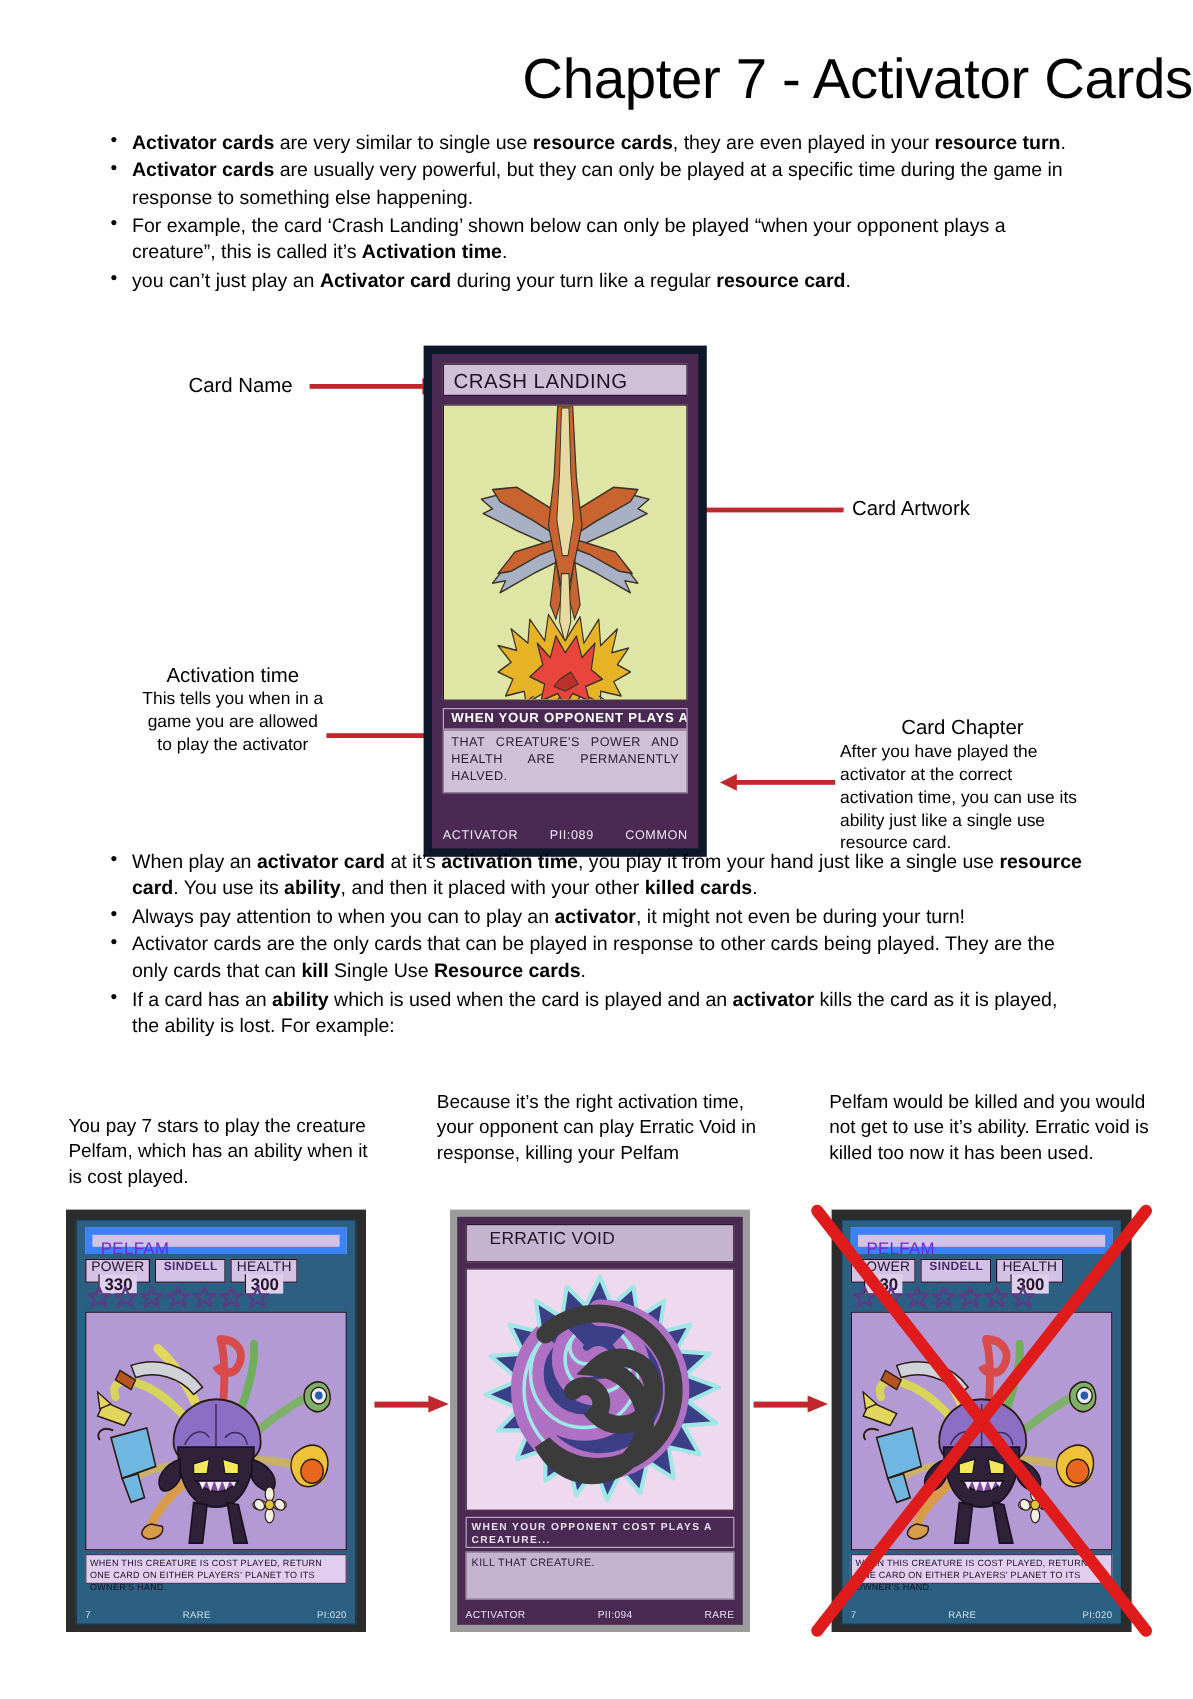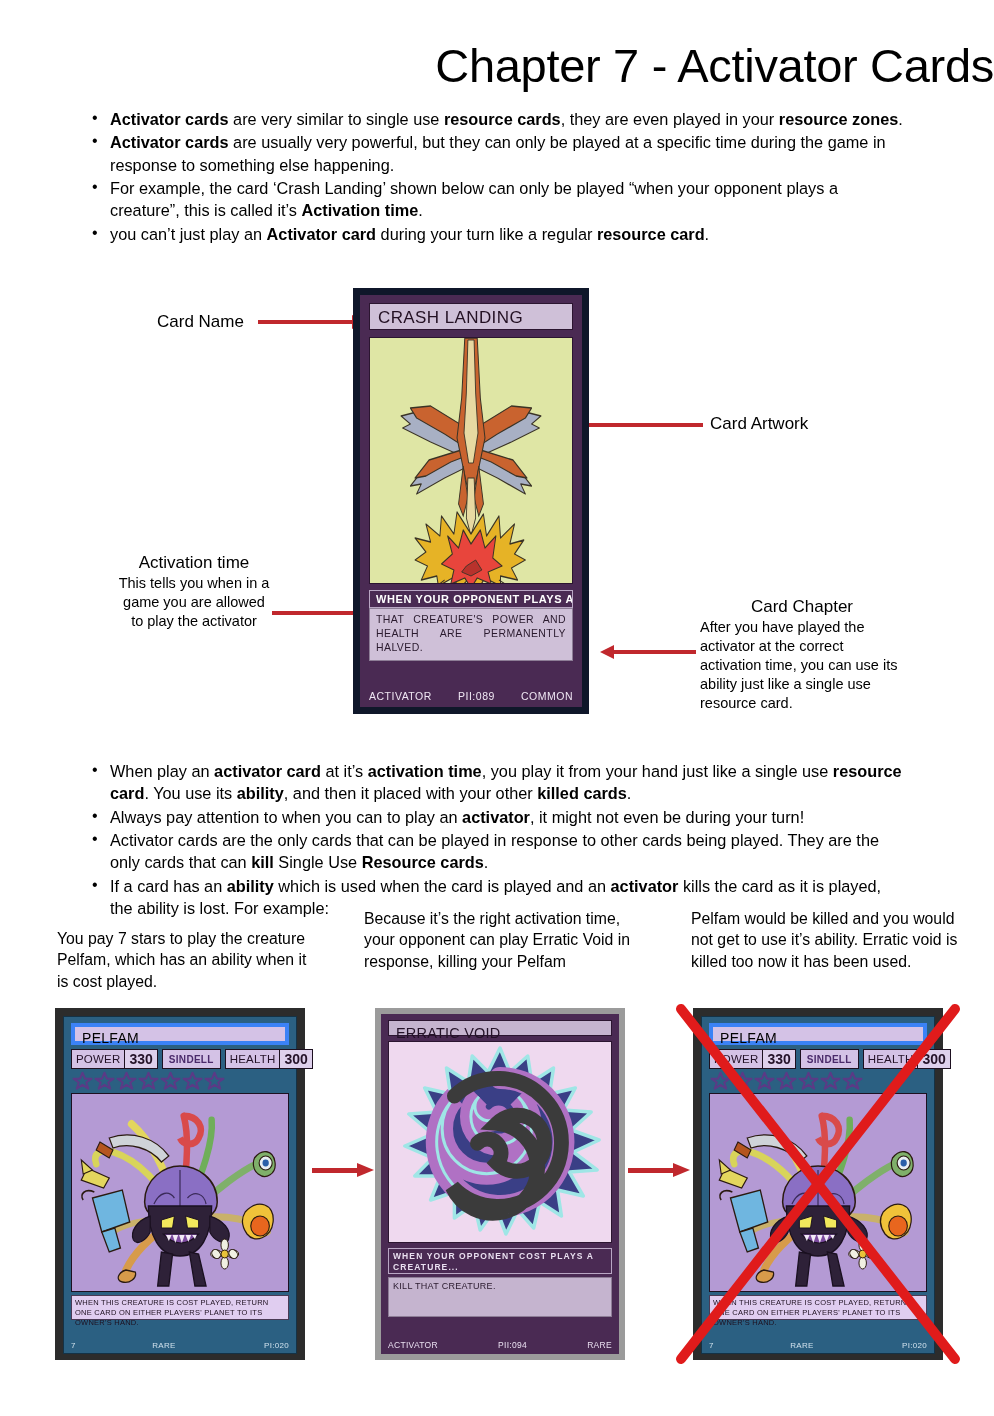--- a/index.html
+++ b/index.html
@@ -47,21 +47,21 @@
   }
   .bullets b { font-weight: bold; }
 
   #top-bullets {
     position: absolute;
     left: 88px; top: 108px;
     width: 818px;
   }
   #mid-bullets {
     position: absolute;
-    left: 88px; top: 760px;
+    left: 88px; top: 707px;
     width: 818px;
   }
 
   
   .anno-heading {
     font-size: 17px;
     text-align: center;
     line-height: 1.22;
   }
   .anno-body {
@@ -236,41 +236,42 @@
   .pelfam .frame {
     width: 100%; height: 100%;
     box-sizing: border-box;
     background: #2b6082;
     border: 1px solid #143246;
     padding: 6px 7px 0 7px;
     position: relative;
   }
   .pelfam .title-bar {
     background: #d4c2e6;
-    border: 4px solid #3b82f6;
+    border: 6px solid #3b82f6;
     height: 22px; line-height: 22px;
     padding-left: 7px;
     font-size: 14px;
     letter-spacing: 0.3px;
-    color: #000000;
+    color: #6d28d9;
     box-sizing: border-box;
   }
   .pelfam .stat-row {
     margin-top: 4px;
     display: flex;
     gap: 4px;
     height: 20px;
   }
   .pelfam .stat-box {
     background: #d4c2e6;
     border: 1px solid #1d1020;
     box-sizing: border-box;
     display: flex;
     align-items: center;
     color: #241228;
+    flex-direction: column;
   }
   .pelfam .stat-label {
     font-size: 11.5px;
     padding: 0 4px;
     letter-spacing: 0.2px;
   }
   .pelfam .stat-val {
     font-size: 14px;
     font-weight: bold;
     padding: 0 4px;
@@ -336,22 +337,22 @@
   .erratic .frame {
     width: 100%; height: 100%;
     box-sizing: border-box;
     background: #4a2a53;
     padding: 6px 7px 0 7px;
     position: relative;
   }
   .erratic .title-bar {
     background: #c5b4cf;
     border: 1px solid #2b1530;
-    height: 16px; line-height: 24px;
-    padding-left: 7px;
+    height: 32px; line-height: 24px;
+    padding-left: 19px;
     font-size: 14.5px;
     letter-spacing: 0.2px;
     color: #241228;
     box-sizing: border-box;
   }
   .erratic .art {
     margin-top: 5px;
     height: 200px;
     background: #efd9ef;
     border: 1px solid #2b1530;
@@ -409,21 +410,21 @@
   #caption-1 { left: 57px;  top: 928px; width: 262px; }
   #caption-2 { left: 364px; top: 908px; width: 268px; }
   #caption-3 { left: 691px; top: 908px; width: 270px; }
 </style>
 </head>
 <body>
 
 <h1 class="page-title">Chapter 7 - Activator Cards</h1>
 
 <ul class="bullets" id="top-bullets">
-  <li><b>Activator cards</b> are very similar to single use <b>resource cards</b>, they are even played in your <b>resource zones</b>.</li>
+  <li><b>Activator cards</b> are very similar to single use <b>resource cards</b>, they are even played in your <b>resource turn</b>.</li>
   <li><b>Activator cards</b> are usually very powerful, but they can only be played at a specific time during the game in response to something else happening.</li>
   <li>For example, the card ‘Crash Landing’ shown below can only be played “when your opponent plays a creature”, this is called it’s <b>Activation time</b>.</li>
   <li>you can’t just play an <b>Activator card</b> during your turn like a regular <b>resource card</b>.</li>
 </ul>
 
 <div id="anno-card-name">Card Name</div>
 <div class="arrow right" id="arrow-name">
   <span class="shaft"></span>
     <span class="head"></span>
 </div>

